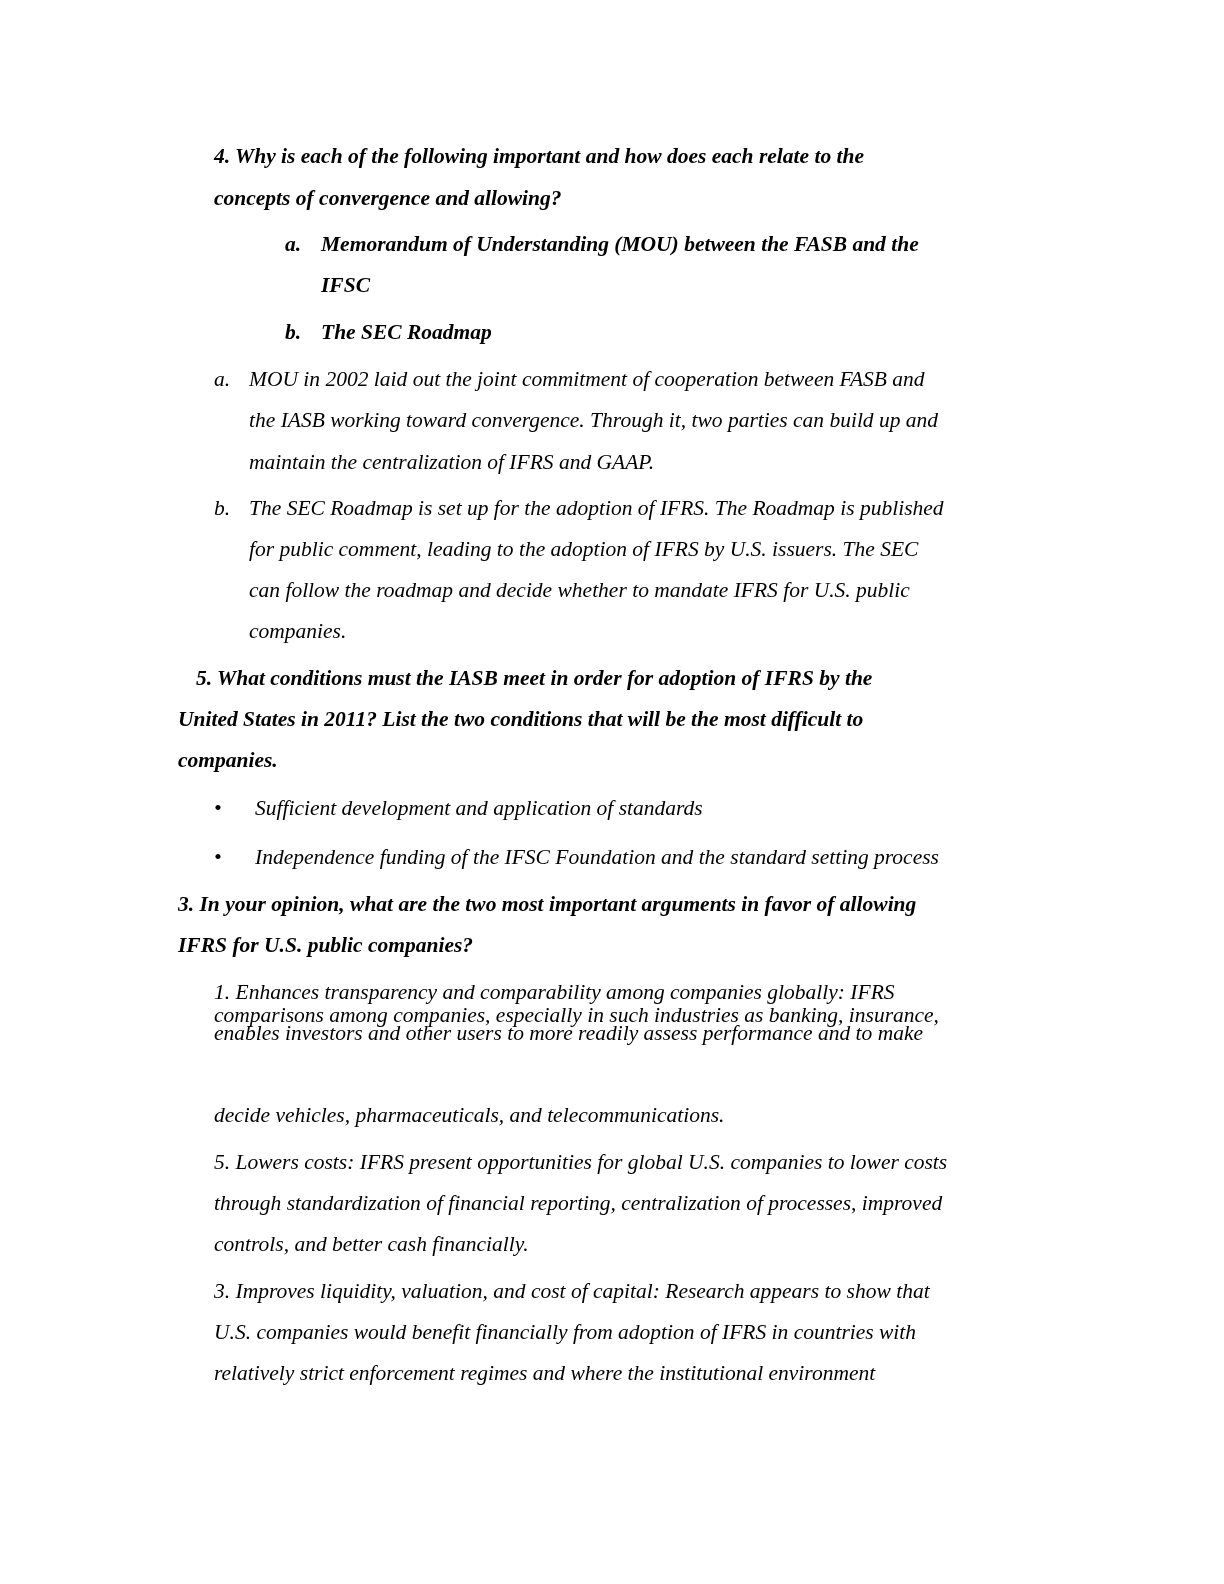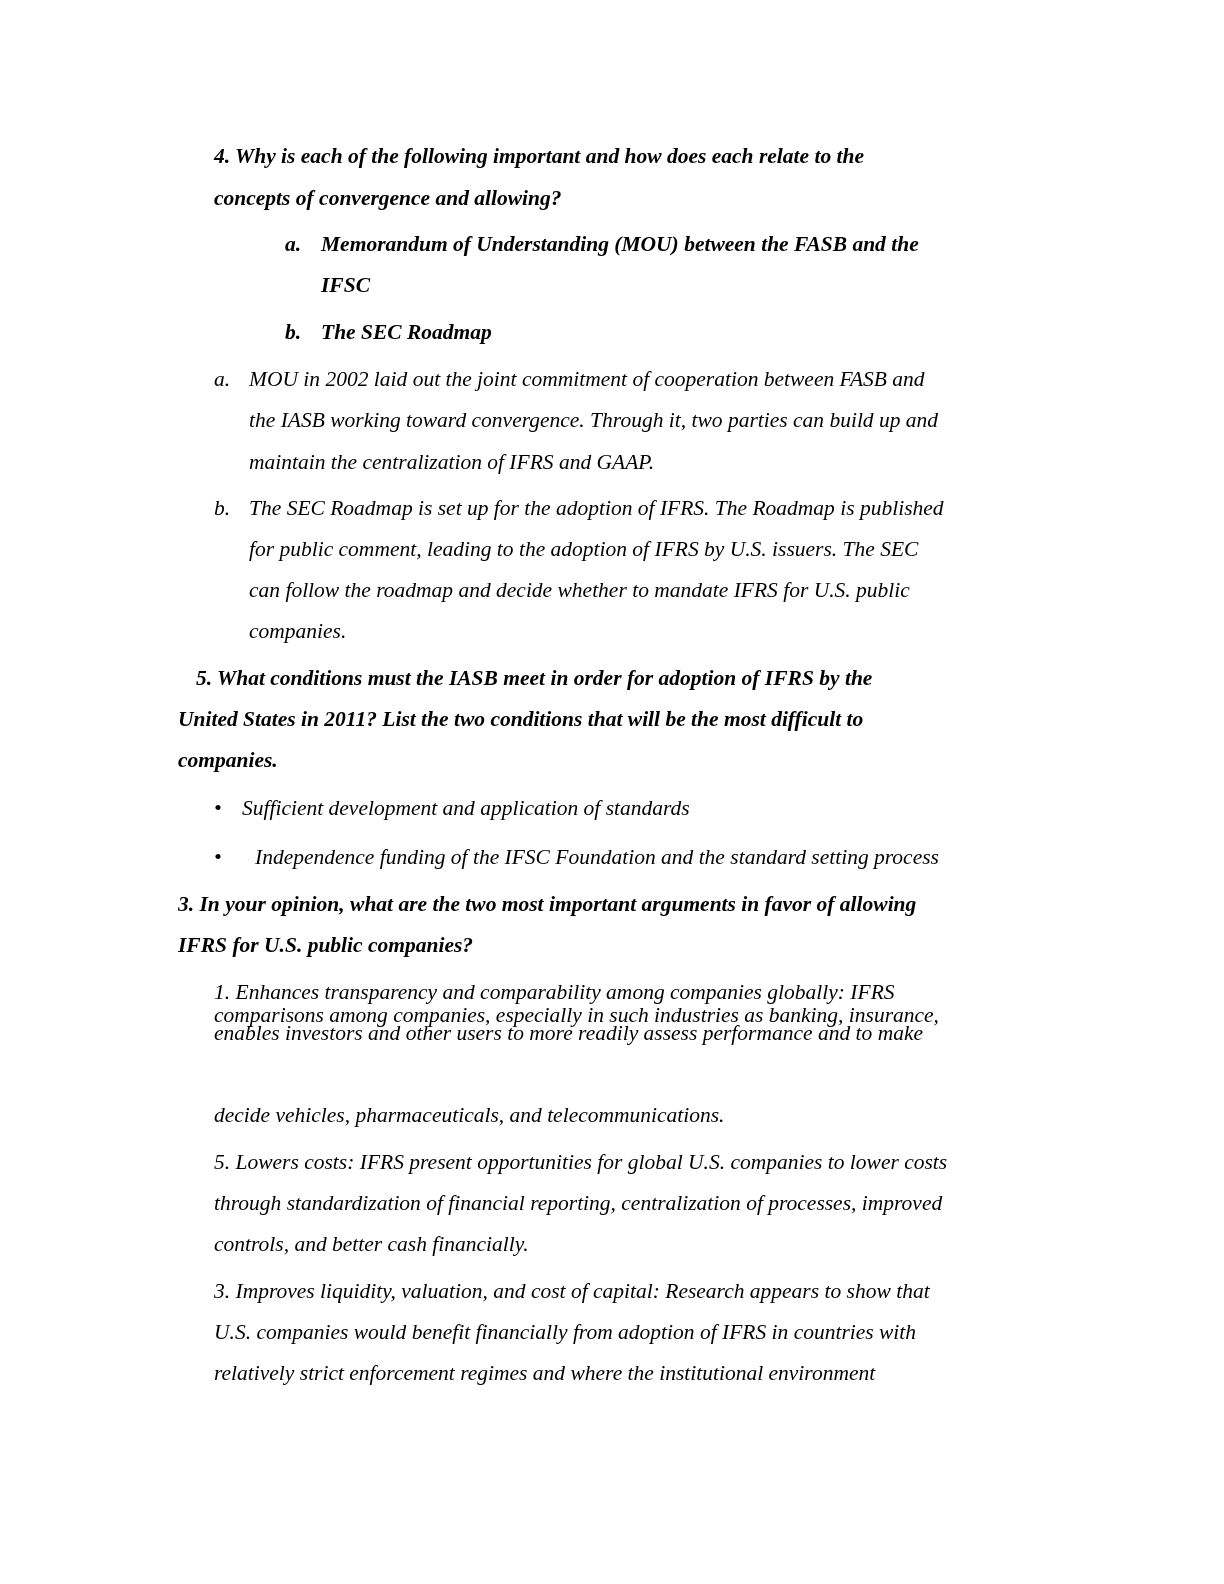--- a/index.html
+++ b/index.html
@@ -35,21 +35,21 @@
     <div class="line" style="left:249px;top:580px">can follow the roadmap and decide whether to mandate IFRS for U.S. public</div>
     <div class="line" style="left:249px;top:621px">companies.</div>
   </div>
 
   <div>
     <div class="line b" style="left:196px;top:668px">5. What conditions must the IASB meet in order for adoption of IFRS by the</div>
     <div class="line b" style="left:178px;top:709px">United States in 2011?  List the two conditions that will be the most difficult to</div>
     <div class="line b" style="left:178px;top:750px">companies.</div>
 
     <div class="line" style="left:214px;top:798px">•</div>
-    <div class="line" style="left:242px;top:798px">Sufficient development and application of standards</div>
+    <div class="line" style="left:255px;top:798px">Sufficient development and application of standards</div>
     <div class="line" style="left:214px;top:847px">•</div>
     <div class="line" style="left:255px;top:847px">Independence funding of the IFSC Foundation and the standard setting process</div>
   </div>
 
   <div>
     <div class="line b" style="left:178px;top:894px">3. In your opinion, what are the two most important arguments in favor of allowing</div>
     <div class="line b" style="left:178px;top:935px">IFRS for U.S. public companies?</div>
 
     <div class="line" style="left:214px;top:982px">1. Enhances transparency and comparability among companies globally: IFRS</div>
     <div class="line" style="left:214px;top:1023px">enables investors and other users to more readily assess performance and to make</div>

